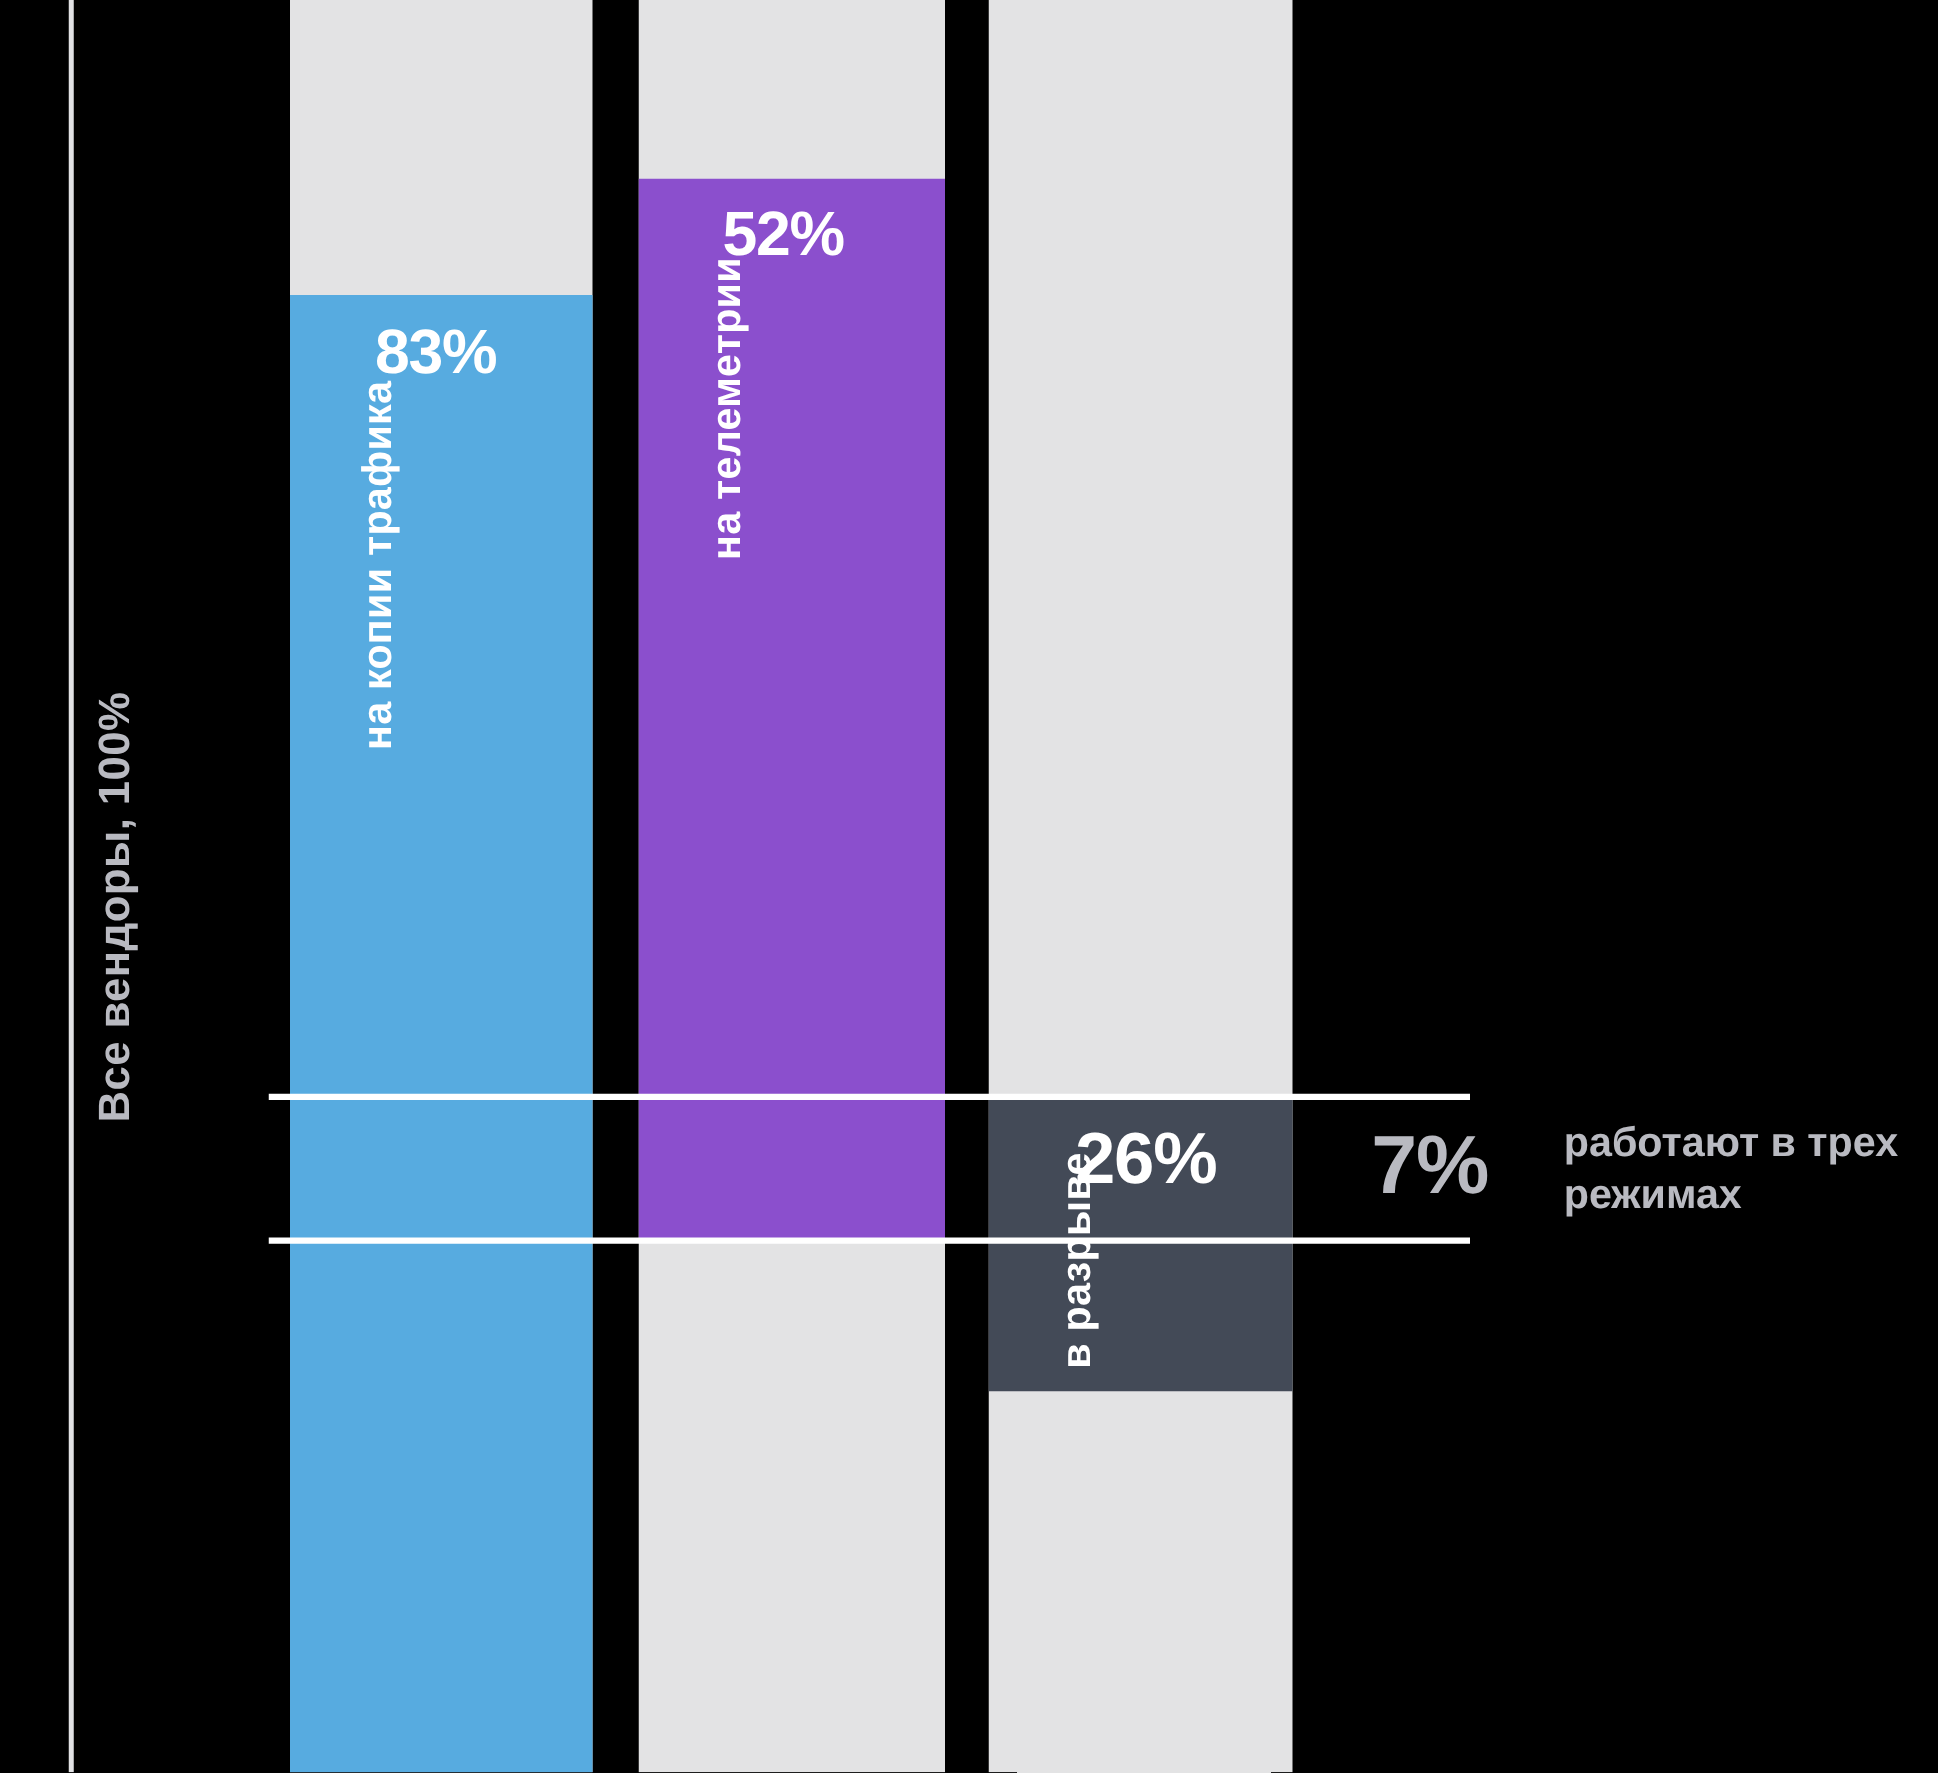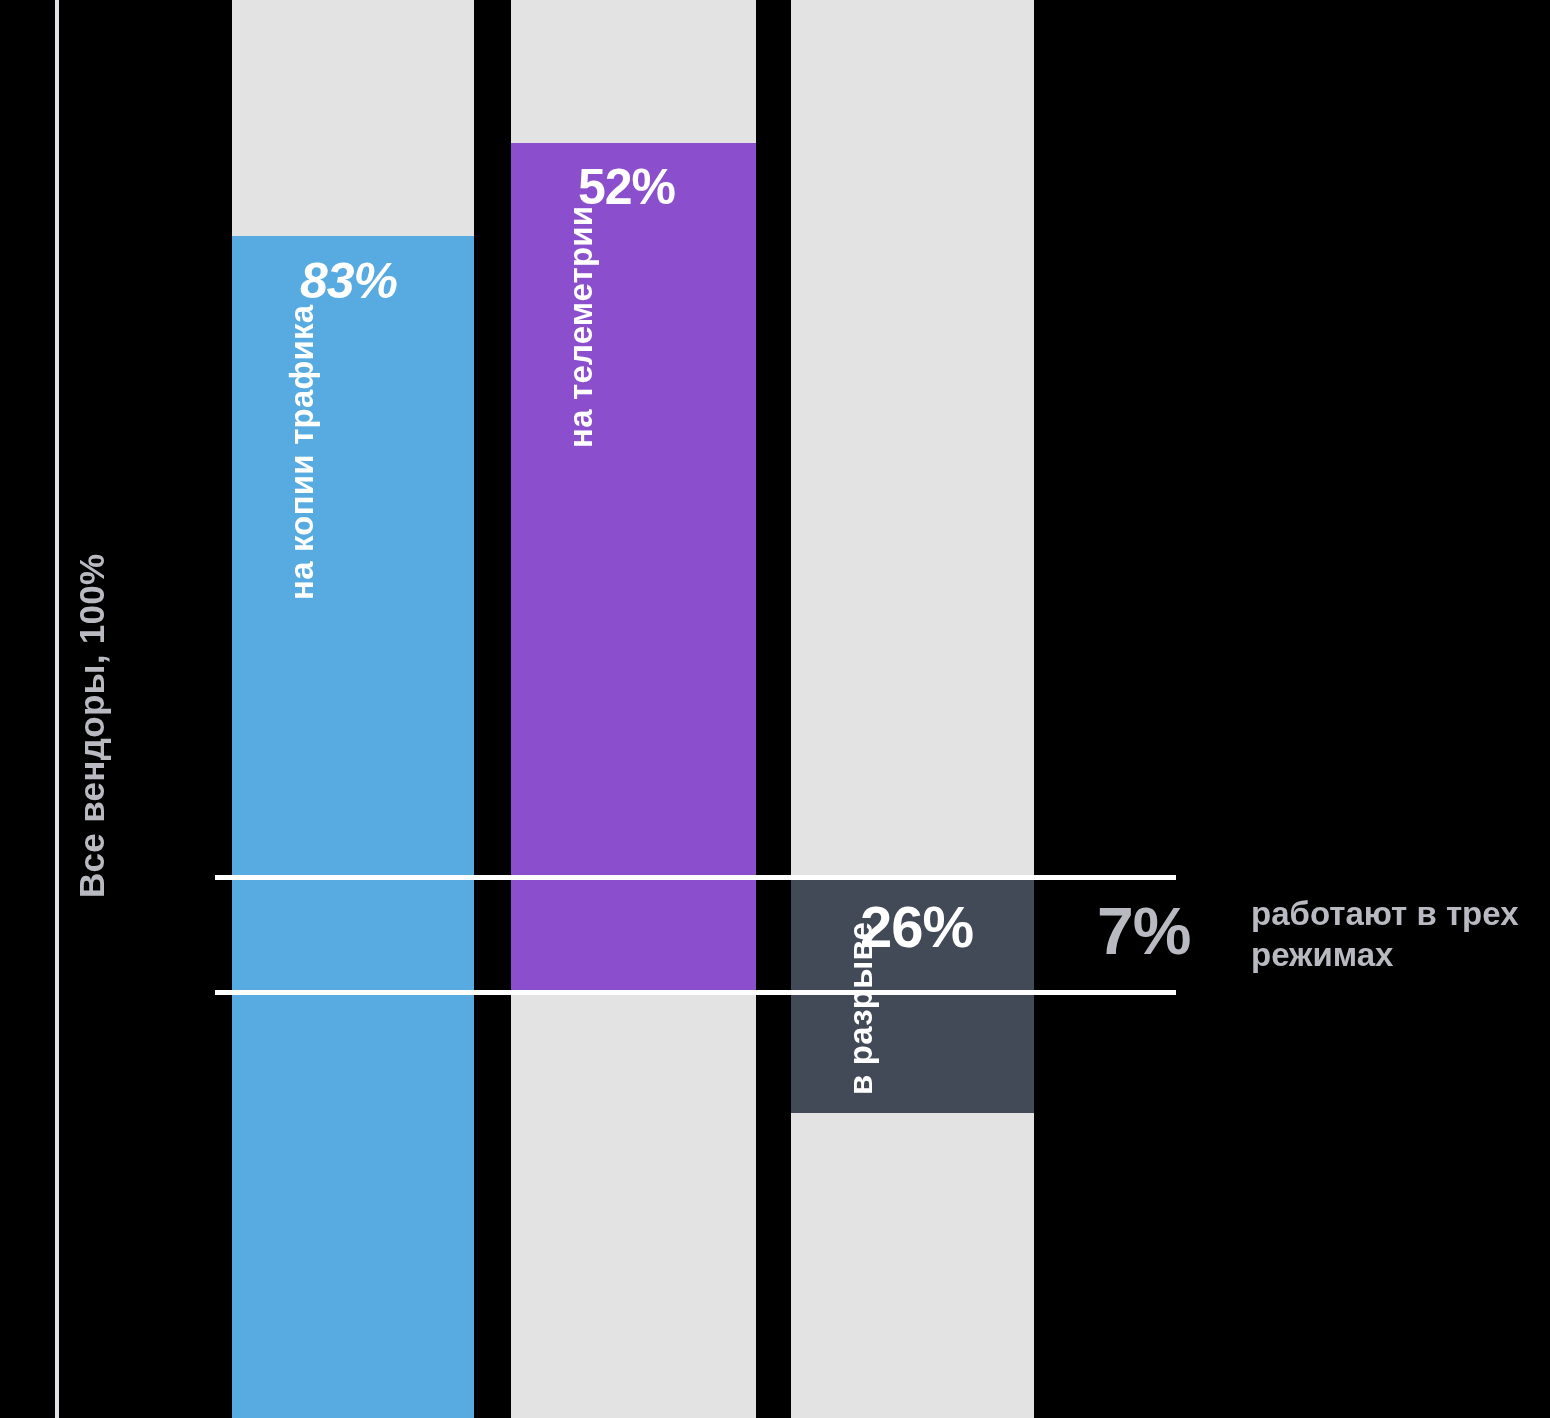--- a/index.html
+++ b/index.html
@@ -90,21 +90,21 @@
 
   
   .pct {
     position: absolute;
     color: #ffffff;
     font-weight: bold;
     font-size: 50px;
     line-height: 1;
     letter-spacing: -1px;
   }
-  .pct.p1 { left: 300px; top: 256px; font-style: italic; }
+  .pct.p1 { left: 300px; top: 256px; }
   .pct.p2 { left: 578px; top: 162px; }
   .pct.p3 { left: 860px; top: 898px; font-size: 58px; }
 
   
   .bar-caption {
     position: absolute;
     transform-origin: 0 0;
     transform: rotate(-90deg);
     color: #ffffff;
     font-weight: bold;

